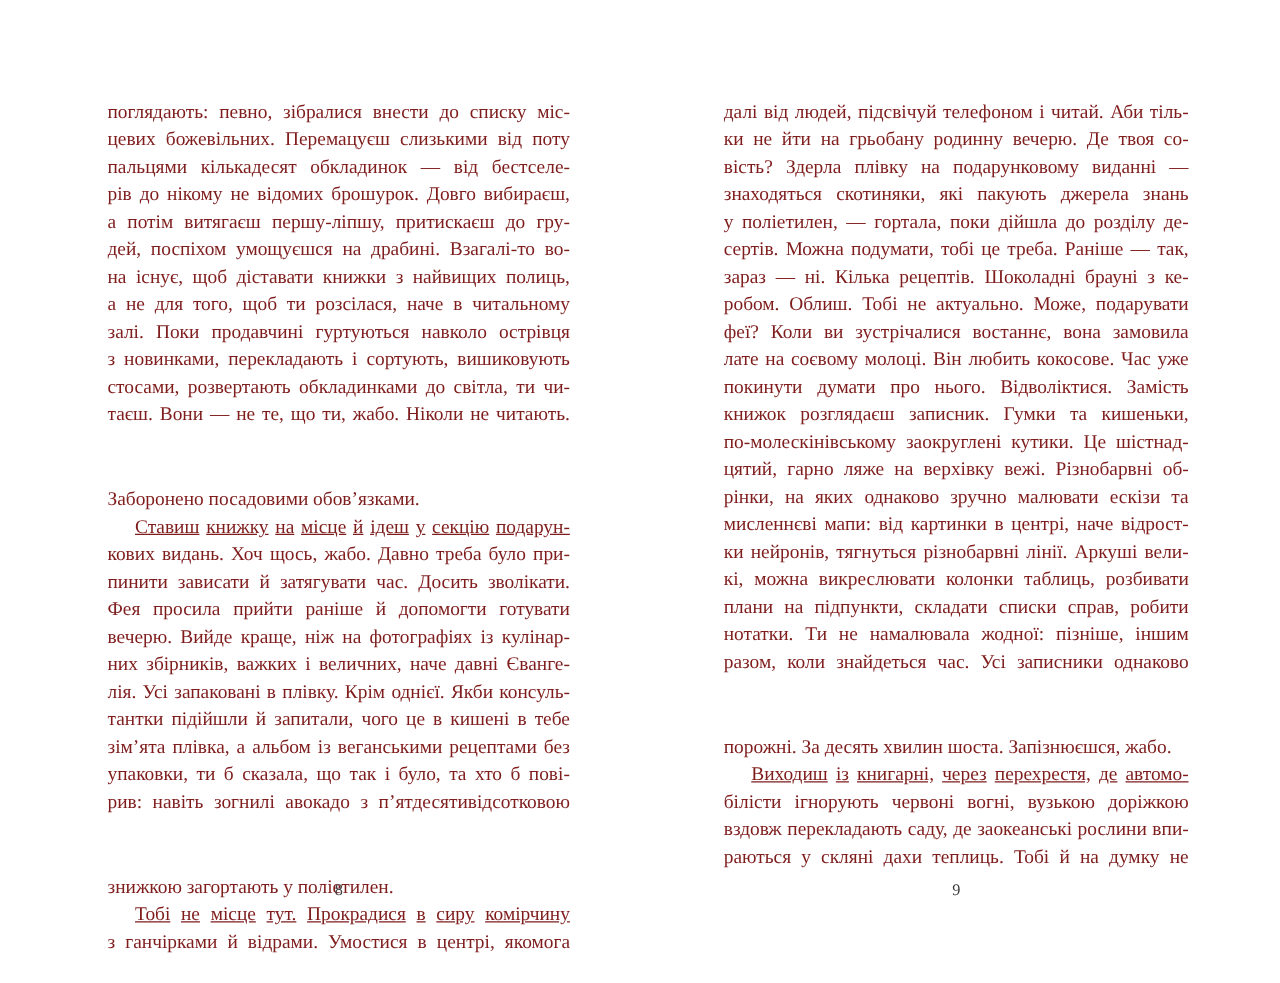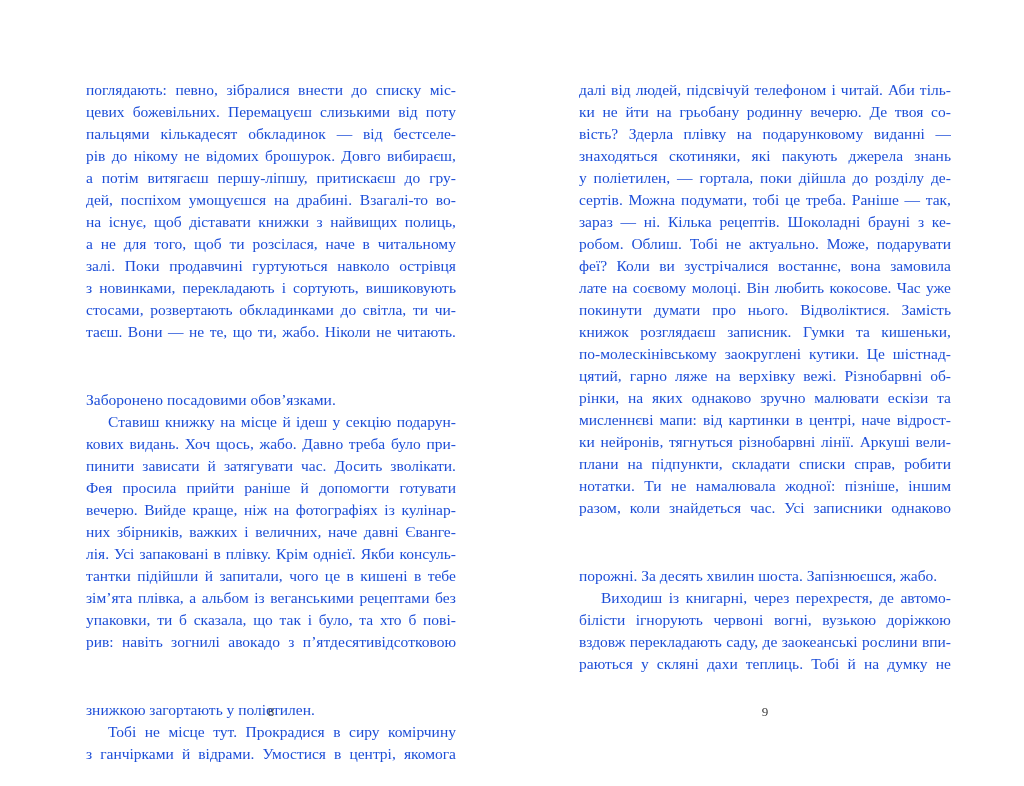--- a/index.html
+++ b/index.html
@@ -17,36 +17,36 @@
     position: absolute;
     inset: 0;
     background: #ffffff;
   }
   .page-col {
     position: absolute;
     top: 79px;
     font-family: "Liberation Serif", "DejaVu Serif", serif;
     font-size: 15.5px;
     line-height: 22px;
-    color: #1d4ed8;
+    color: #7f1d1d;
   }
   .page-col.left  { left: 86px;  width: 370px; }
   .page-col.right { left: 579px; width: 372px; }
 
   .para { margin: 0; }
   .line { height: 22px; overflow: hidden; }
   .line.just {
     display: flex;
     justify-content: space-between;
     align-items: baseline;
     flex-wrap: nowrap;
   }
   .line.just span { white-space: nowrap; }
   .line.plain { text-align: left; white-space: nowrap; margin-top: 46px; }
-  .line.indent { padding-left: 22px; }
+  .line.indent { padding-left: 22px; text-decoration: underline; }
 
   .folio {
     position: absolute;
     top: 704px;
     font-family: "Liberation Serif", "DejaVu Serif", serif;
     font-size: 13px;
     color: #3a3a3a;
     text-align: center;
   }
   .folio.left  { left: 86px;  width: 370px; }
@@ -476,20 +476,28 @@
         <div class="line just">
           <span>ки</span>
           <span>нейронів,</span>
           <span>тягнуться</span>
           <span>різнобарвні</span>
           <span>лінії.</span>
           <span>Аркуші</span>
           <span>вели-</span>
         </div>
         <div class="line just">
+          <span>кі,</span>
+          <span>можна</span>
+          <span>викреслювати</span>
+          <span>колонки</span>
+          <span>таблиць,</span>
+          <span>розбивати</span>
+        </div>
+        <div class="line just">
           <span>плани</span>
           <span>на</span>
           <span>підпункти,</span>
           <span>складати</span>
           <span>списки</span>
           <span>справ,</span>
           <span>робити</span>
         </div>
         <div class="line just">
           <span>нотатки.</span>

